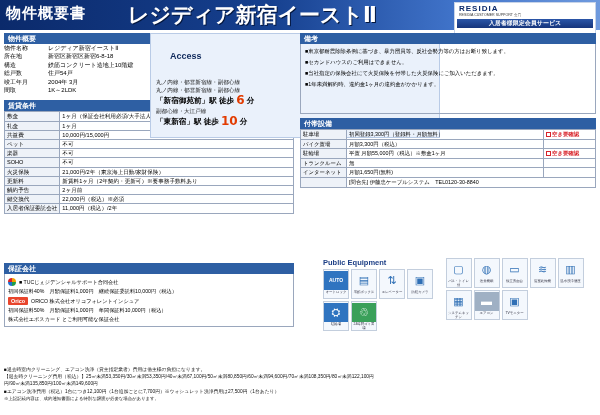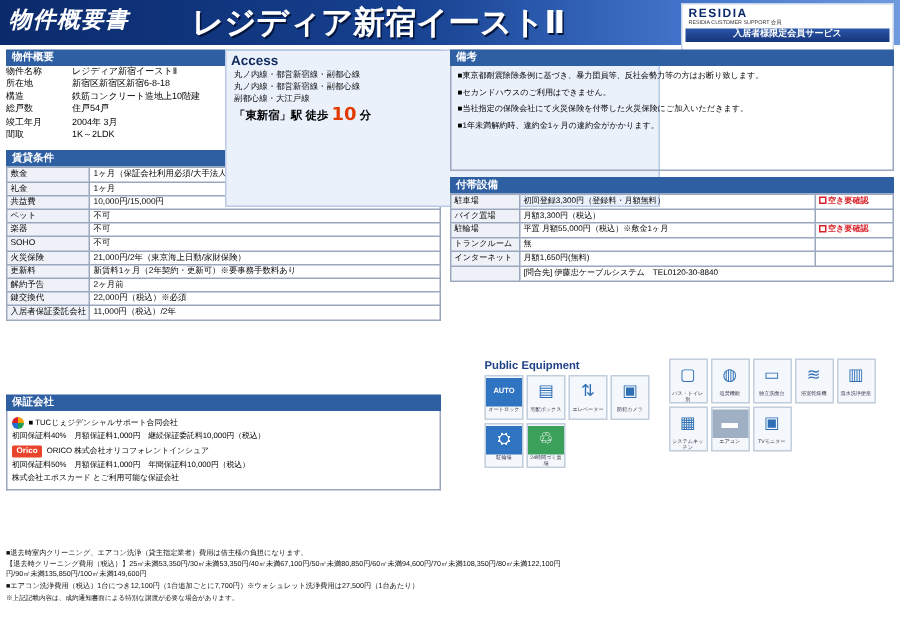--- a/index.html
+++ b/index.html
@@ -16,21 +16,20 @@
 
   
   .header {
     position:absolute; left:0; top:0; width:600px; height:30px;
     background:linear-gradient(90deg,#0b2a6b 0%, #16408f 45%, #3f72c8 75%, #6f9ade 100%);
   }
   .hdr-title {
     position:absolute; left:6px; top:4px;
     color:#fff; font-size:15px; font-weight:bold; letter-spacing:1px;
     font-family:"DejaVu Sans", sans-serif;
-    font-style:italic;
   }
   .hdr-main {
     position:absolute; left:128px; top:1px;
     color:#fff; font-size:21px; font-weight:bold; letter-spacing:0px;
     font-family:"DejaVu Sans", sans-serif;
     text-shadow:1px 1px 0 #04163c;
   }
   .hdr-logo {
     position:absolute; right:4px; top:2px; width:142px; height:36px;
     background:#ffffff; border:1px solid #c8d4e8;
@@ -62,21 +61,21 @@
     border:1px solid #9aa7bd; padding:0 2px; line-height:8.2px; height:8.4px;
     vertical-align:middle; text-align:left; font-weight:normal;
   }
   table.tbl th { background:#eef2f8; width:42px; white-space:nowrap; }
 
   
   .access {
     position:absolute; left:150px; top:33px; width:290px; height:105px;
     background:#eaf1fb; border:1px solid #b9cbe6;
   }
-  .access h3 { margin:0; padding:1px 3px; font-size:9px; font-weight:bold; color:#102a5c;}
+  .access h3 { margin:16px; padding:1px 3px; font-size:9px; font-weight:bold; color:#102a5c;}
   .access .line { font-size:5.6px; padding:0 5px; line-height:8px; color:#111; }
   .access .route { font-size:7.6px; font-weight:bold; padding:0 5px; line-height:12px; white-space:nowrap;}
   .access .route .big {
     color:#e23b00; font-size:12px; font-weight:bold; vertical-align:-1px;
     font-family:"DejaVu Sans", sans-serif;
   }
 
   
   .col-right { position:absolute; left:300px; top:33px; width:296px; }
   .bikou { height:70px; border:1px solid #9aa7bd; border-top:none; padding:3px 4px; font-size:5.4px; line-height:9px;}
@@ -87,21 +86,21 @@
   table.tbl2 th, table.tbl2 td {
     border:1px solid #9aa7bd; padding:0 2px; line-height:8.6px; height:9px; text-align:left; font-weight:normal;
   }
   table.tbl2 th { background:#eef2f8; width:46px; white-space:nowrap;}
   .badge-red {
     color:#d8232a; font-weight:bold; font-size:5.4px; white-space:nowrap;
   }
   .badge-red .sq { display:inline-block; width:5px; height:5px; border:1px solid #d8232a; margin-right:1px; vertical-align:-0.5px;}
 
   
-  .equip { position:absolute; left:300px; top:239px; width:296px;padding-left:23px; }
+  .equip { position:absolute; left:300px; top:258px; width:296px;padding-left:23px; }
   .equip-h { font-size:7.5px; font-weight:bold; color:#1d3f86; margin-bottom:2px;}
   .eq-grid { display:flex; gap:2px; flex-wrap:wrap; }
   .eq {
     width:26px; height:30px; border:1px solid #c3cedd; background:#f4f8fd;
     display:flex; flex-direction:column; align-items:center; justify-content:flex-start;
     padding-top:1px;
   }
   .eq .ic {
     width:22px; height:19px; display:flex; align-items:center; justify-content:center;
     font-size:11px; color:#2f6fb5; line-height:1;
@@ -200,20 +199,26 @@
             </tr>
       </tbody>
         </table>
     </div>
   </div>
 
   <div class="access">
     <h3>Access</h3>
     <div class="line">丸ノ内線・都営新宿線・副都心線</div>
     <div class="line">丸ノ内線・都営新宿線・副都心線</div>
+    <div class="route">
+      <span>「新宿御苑前」駅</span>
+      <span>徒歩</span>
+      <span class="big">6</span>
+      <span>分</span>
+    </div>
     <div class="line">副都心線・大江戸線</div>
     <div class="route">
       <span>「東新宿」駅</span>
       <span>徒歩</span>
       <span class="big">10</span>
       <span>分</span>
     </div>
   </div>
 
   <div class="col-right">

